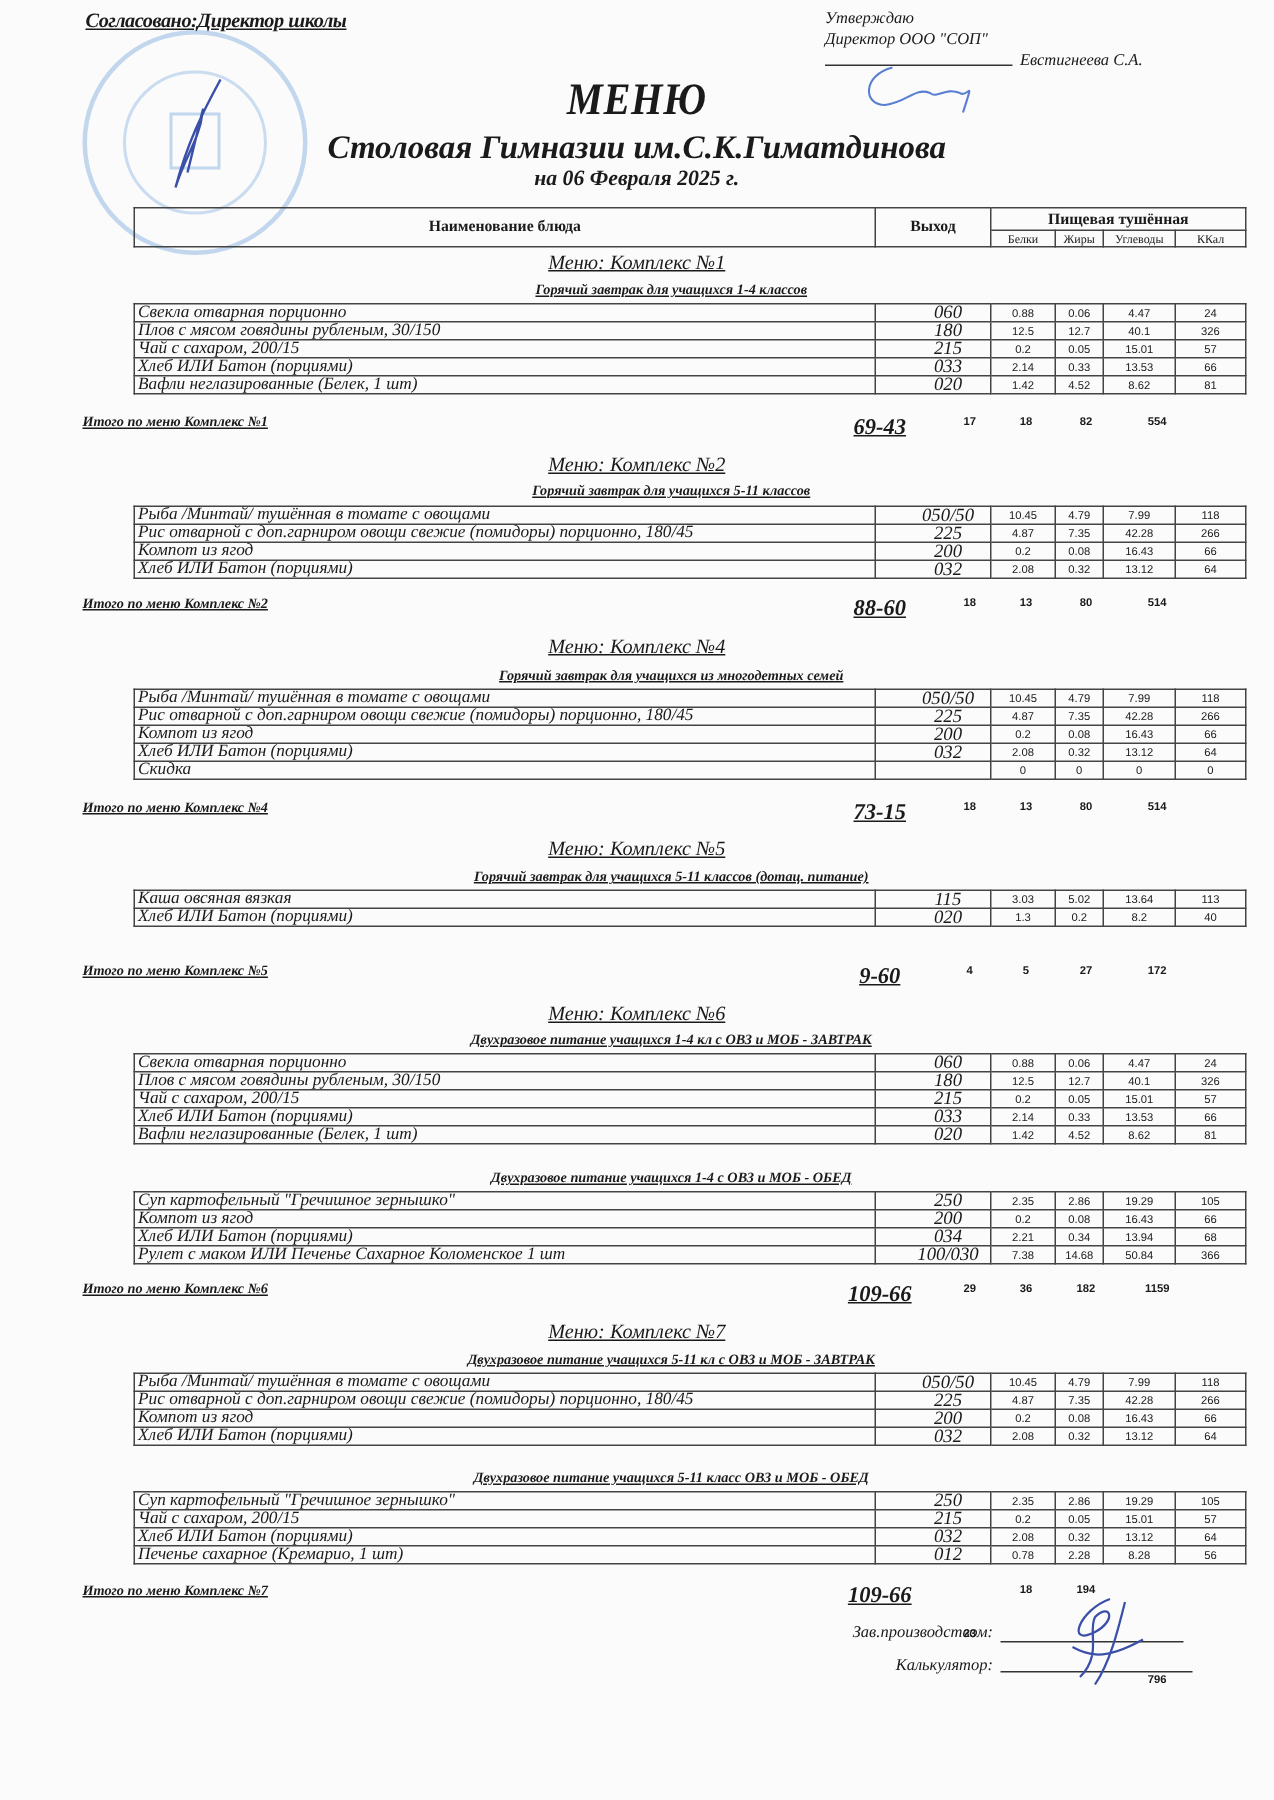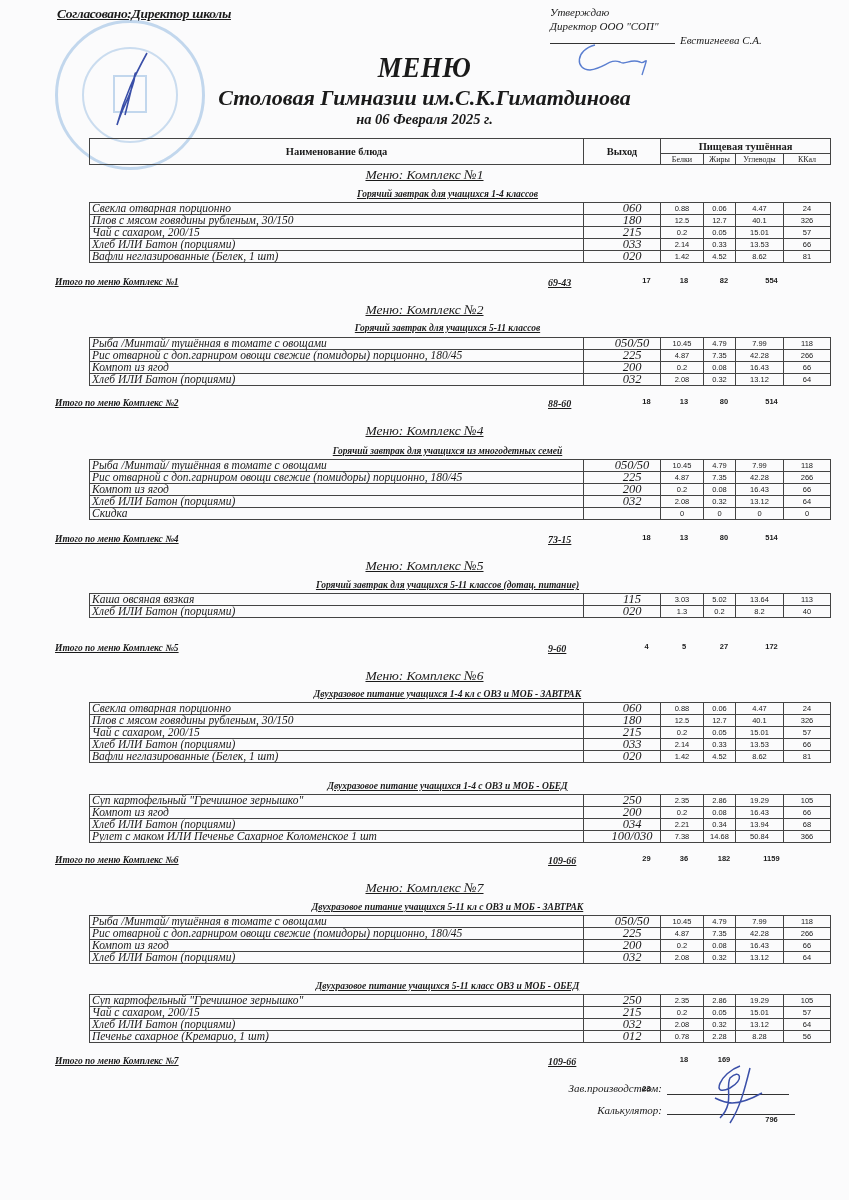--- a/index.html
+++ b/index.html
@@ -30,21 +30,21 @@
 
   .section-title { left: 0; width: 849px; text-align: center; font-size: 13.5px; font-style: italic; text-decoration: underline; }
   .sub-title { left: 0; width: 849px; text-align: center; font-size: 9.5px; font-style: italic; text-decoration: underline; font-weight: bold; padding-left: 46px; }
 
   .rows td { height: 12px; font-size: 11.5px; line-height: 11px; }
   .rows td.name { font-style: italic; padding-left: 2px; white-space: nowrap; overflow: hidden; }
   .rows td.out { font-style: italic; text-align: center; font-size: 12.5px; padding-left: 20px; }
   .rows td.num { font-family: "Liberation Sans", sans-serif; font-size: 7.5px; text-align: center; }
 
   .total { font-size: 9.5px; font-style: italic; font-weight: bold; text-decoration: underline; }
-  .total-out { font-size: 10px; font-style: italic; font-weight: bold; text-decoration: underline; text-align: left; width: 77px; }
+  .total-out { font-size: 15px; font-style: italic; font-weight: bold; text-decoration: underline; text-align: center; width: 77px; }
   .total-num { font-family: "Liberation Sans", sans-serif; font-size: 7.5px; font-weight: bold; text-align: center; }
 
   .foot-label { font-size: 11px; font-style: italic; text-align: right; }
   .foot-line { border-bottom: 1px solid #333; }
 </style>
 </head>
 <body>
 
 <div class="abs approved">Согласовано:Директор школы</div>
 
@@ -495,21 +495,21 @@
           <td class="num">2.28</td>
           <td class="num">8.28</td>
           <td class="num">56</td>
         </tr>
       </tbody>
     </table>
     <div class="abs total" style="left:55px;top:1056px">Итого по меню Комплекс №7</div>
     <div class="abs total-out" style="left:548px;top:1056px">109-66</div>
     <div class="abs total-num" style="left:625px;width:43px;top:1084px">23</div>
     <div class="abs total-num" style="left:668px;width:32px;top:1055px">18</div>
-    <div class="abs total-num" style="left:700px;width:48px;top:1055px">169</div>
+    <div class="abs total-num" style="left:700px;width:48px;top:1055px">194</div>
     <div class="abs total-num" style="left:748px;width:47px;top:1115px">796</div>
   </div>
 
 <div class="abs foot-label" style="left:500px;top:1082px;width:162px;">Зав.производством:</div>
 <div class="abs foot-line" style="left:667px;top:1094px;width:122px;"></div>
 <div class="abs foot-label" style="left:500px;top:1104px;width:162px;">Калькулятор:</div>
 <div class="abs foot-line" style="left:667px;top:1114px;width:128px;"></div>
 <svg class="abs" style="left:700px;top:1058px;" width="70" height="70">
   <path d="M40 8 C20 15, 10 40, 30 30 C45 22, 40 10, 30 20 C25 30, 35 45, 20 60 M50 10 C45 30, 40 50, 30 65 M15 40 C25 45, 35 50, 62 35" stroke="#3a4fa8" stroke-width="1.5" fill="none"></path>
 </svg>

